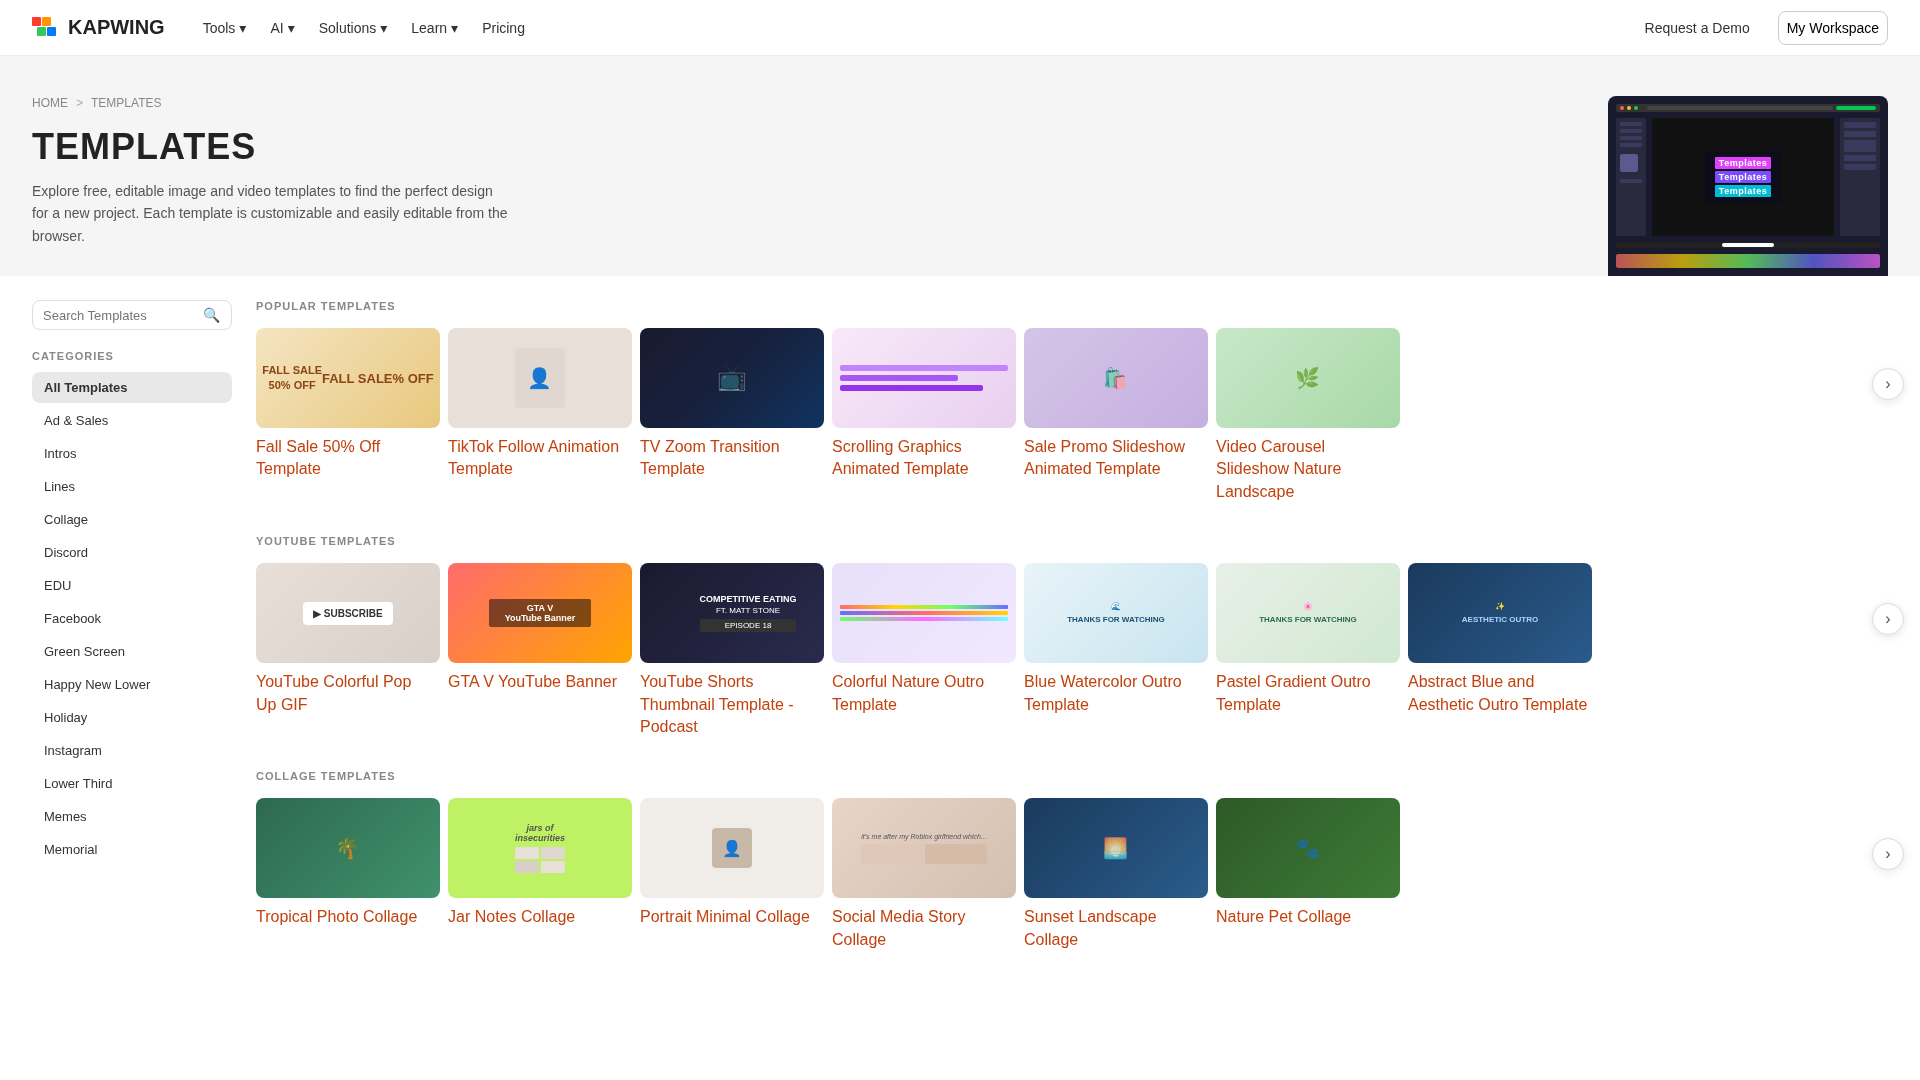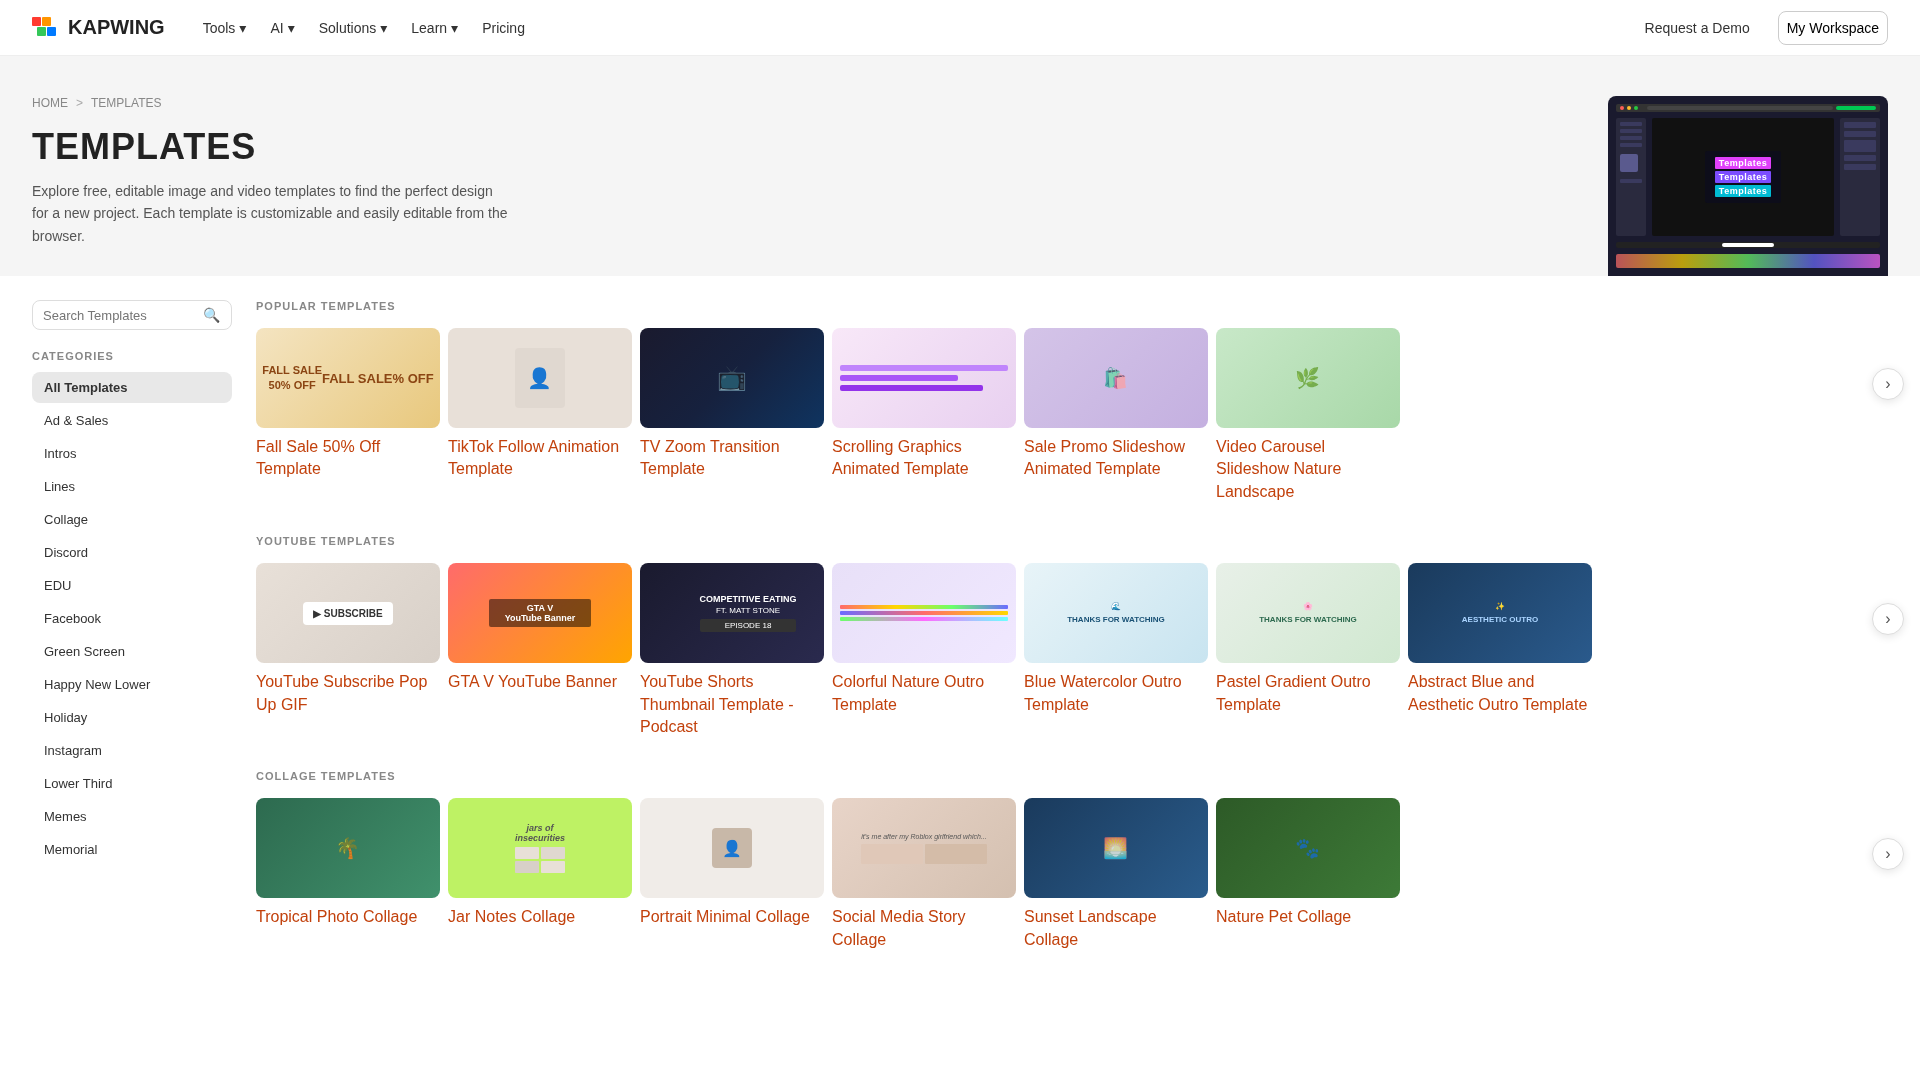--- a/index.html
+++ b/index.html
@@ -393,21 +393,21 @@
     </div>
 
     <div class="section-label">YOUTUBE TEMPLATES</div>
     <div style="position:relative;">
       <div class="template-row">
 
         <div class="template-card">
           <div class="card-thumb thumb-yt-subscribe">
             <div style="background:#fff;border-radius:4px;padding:6px 10px;font-size:10px;font-weight:700;color:#333;">▶ SUBSCRIBE</div>
           </div>
-          <div class="card-title">YouTube Subscribe Pop Up GIF</div>
+          <div class="card-title">YouTube Colorful Pop Up GIF</div>
         </div>
 
         <div class="template-card">
           <div class="card-thumb thumb-gta">
             <div style="font-size:9px;font-weight:700;color:#fff;text-align:center;background:rgba(0,0,0,0.5);padding:4px 16px;border-radius:2px;">GTA V<br>YouTube Banner</div>
           </div>
           <div class="card-title">GTA V YouTube Banner</div>
         </div>
 
         <div class="template-card">

